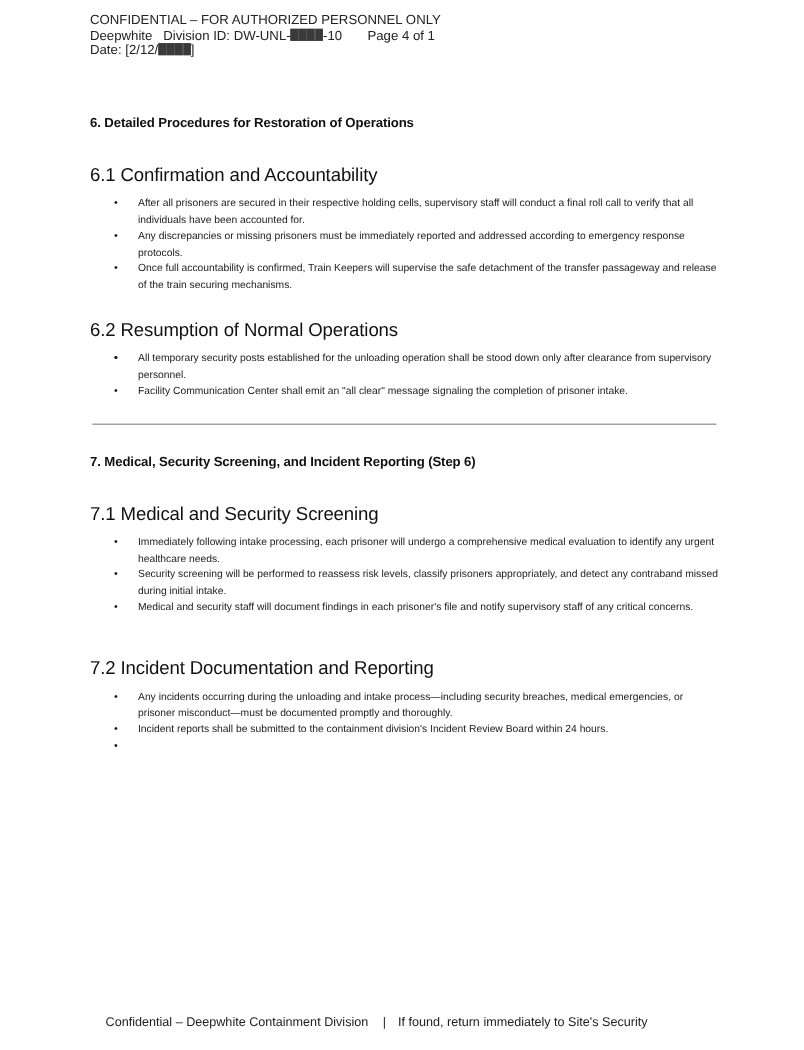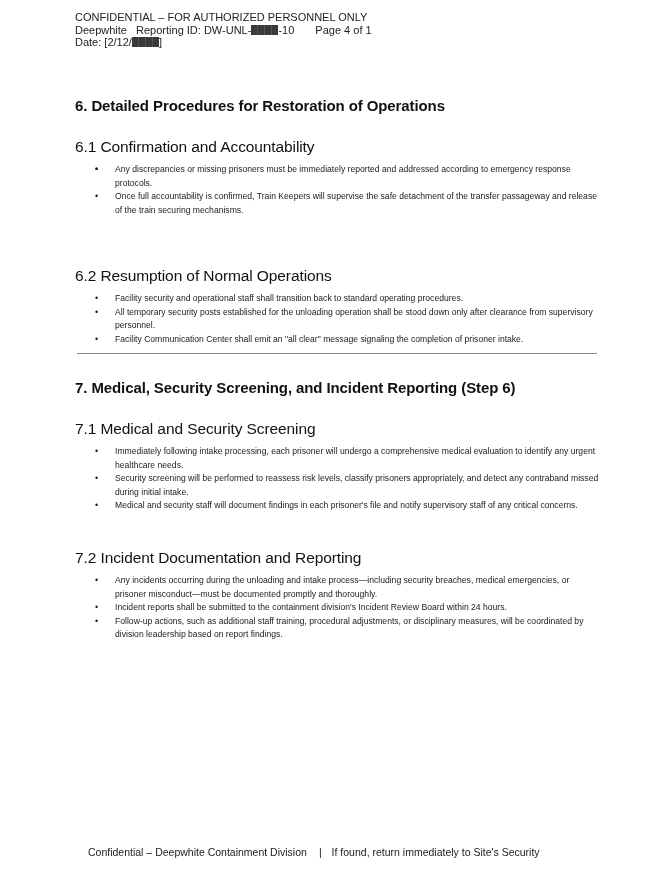--- a/index.html
+++ b/index.html
@@ -14,21 +14,21 @@
   }
   .header .row2 span { display: inline-block; }
   .redact {
     display: inline-block; height: 10px; vertical-align: -1px;
     background: #3a3a3a;
     background-image: repeating-linear-gradient(90deg, #3a3a3a 0 6px, #555 6px 7px);
   }
   .content { position: absolute; left: 75px; top: 0; width: 525px; }
   h1 {
     position: absolute; left: 0; margin: 0;
-    font-size: 15px; font-weight: bold; color: #111; white-space: nowrap;
+    font-size: 11px; font-weight: bold; color: #111; white-space: nowrap;
     letter-spacing: -0.1px;
   }
   h2 {
     position: absolute; left: 0; margin: 0;
     font-size: 15.5px; font-weight: normal; color: #111; white-space: nowrap;
     letter-spacing: -0.1px;
   }
   ul {
     position: absolute; left: 0; margin: 0; padding: 0; list-style: none;
     width: 525px;
@@ -51,61 +51,61 @@
   .footer .pipe { display: inline-block; margin: 0 10px 0 12px; }
 </style>
 </head>
 <body>
 
 <div class="header">
   <div>CONFIDENTIAL – FOR AUTHORIZED PERSONNEL ONLY</div>
   <div class="row2">
     <span style="width:52px;">Deepwhite</span>
     <span style="margin-left:6px;">
-      <span>Reporting ID: DW-UNL-</span><span class="redact" style="width:27px;"></span><span>-10</span>
+      <span>Division ID: DW-UNL-</span><span class="redact" style="width:27px;"></span><span>-10</span>
     </span>
     <span style="margin-left:18px;">Page 4 of 1</span>
   </div>
   <div>
     <span>Date: [2/12/</span><span class="redact" style="width:27px;"></span><span>]</span>
   </div>
 </div>
 
 <div class="content">
 
   <h1 style="top:97px;">6. Detailed Procedures for Restoration of Operations</h1>
 
   <h2 style="top:138px;">6.1 Confirmation and Accountability</h2>
   <ul style="top:163px;">
-    <li><span class="bullet">•</span></li>
+    <li><span class="bullet">•</span><span>After all prisoners are secured in their respective holding cells, supervisory staff will conduct a final roll call to verify that all individuals have been accounted for.</span></li>
     <li><span class="bullet">•</span><span>Any discrepancies or missing prisoners must be immediately reported and addressed according to emergency response protocols.</span></li>
     <li><span class="bullet">•</span><span>Once full accountability is confirmed, Train Keepers will supervise the safe detachment of the transfer passageway and release of the train securing mechanisms.</span></li>
   </ul>
 
   <h2 style="top:267px;">6.2 Resumption of Normal Operations</h2>
   <ul style="top:292px;">
-    <li><span class="bullet">•</span><span>Facility security and operational staff shall transition back to standard operating procedures.</span></li>
+    <li><span class="bullet">•</span></li>
     <li><span class="bullet">•</span><span>All temporary security posts established for the unloading operation shall be stood down only after clearance from supervisory personnel.</span></li>
     <li><span class="bullet">•</span><span>Facility Communication Center shall emit an "all clear" message signaling the completion of prisoner intake.</span></li>
   </ul>
 
   <h1 style="top:379px;">7. Medical, Security Screening, and Incident Reporting (Step 6)</h1>
 
   <h2 style="top:420px;">7.1 Medical and Security Screening</h2>
   <ul style="top:445px;">
     <li><span class="bullet">•</span><span>Immediately following intake processing, each prisoner will undergo a comprehensive medical evaluation to identify any urgent healthcare needs.</span></li>
     <li><span class="bullet">•</span><span>Security screening will be performed to reassess risk levels, classify prisoners appropriately, and detect any contraband missed during initial intake.</span></li>
     <li><span class="bullet">•</span><span>Medical and security staff will document findings in each prisoner's file and notify supervisory staff of any critical concerns.</span></li>
   </ul>
 
   <h2 style="top:549px;">7.2 Incident Documentation and Reporting</h2>
   <ul style="top:574px;">
     <li><span class="bullet">•</span><span>Any incidents occurring during the unloading and intake process—including security breaches, medical emergencies, or prisoner misconduct—must be documented promptly and thoroughly.</span></li>
     <li><span class="bullet">•</span><span>Incident reports shall be submitted to the containment division's Incident Review Board within 24 hours.</span></li>
-    <li><span class="bullet">•</span><span>Follow-up actions, such as additional staff training, procedural adjustments, or disciplinary measures, will be coordinated by division leadership based on report findings.</span></li>
+    <li><span class="bullet">•</span></li>
   </ul>
 </div>
 
 <div class="separator"></div>
 
 <div class="footer">
   <span>Confidential – Deepwhite Containment Division</span><span class="pipe">|</span><span>If found, return immediately to Site's Security</span>
 </div>
 
 </body></html>

